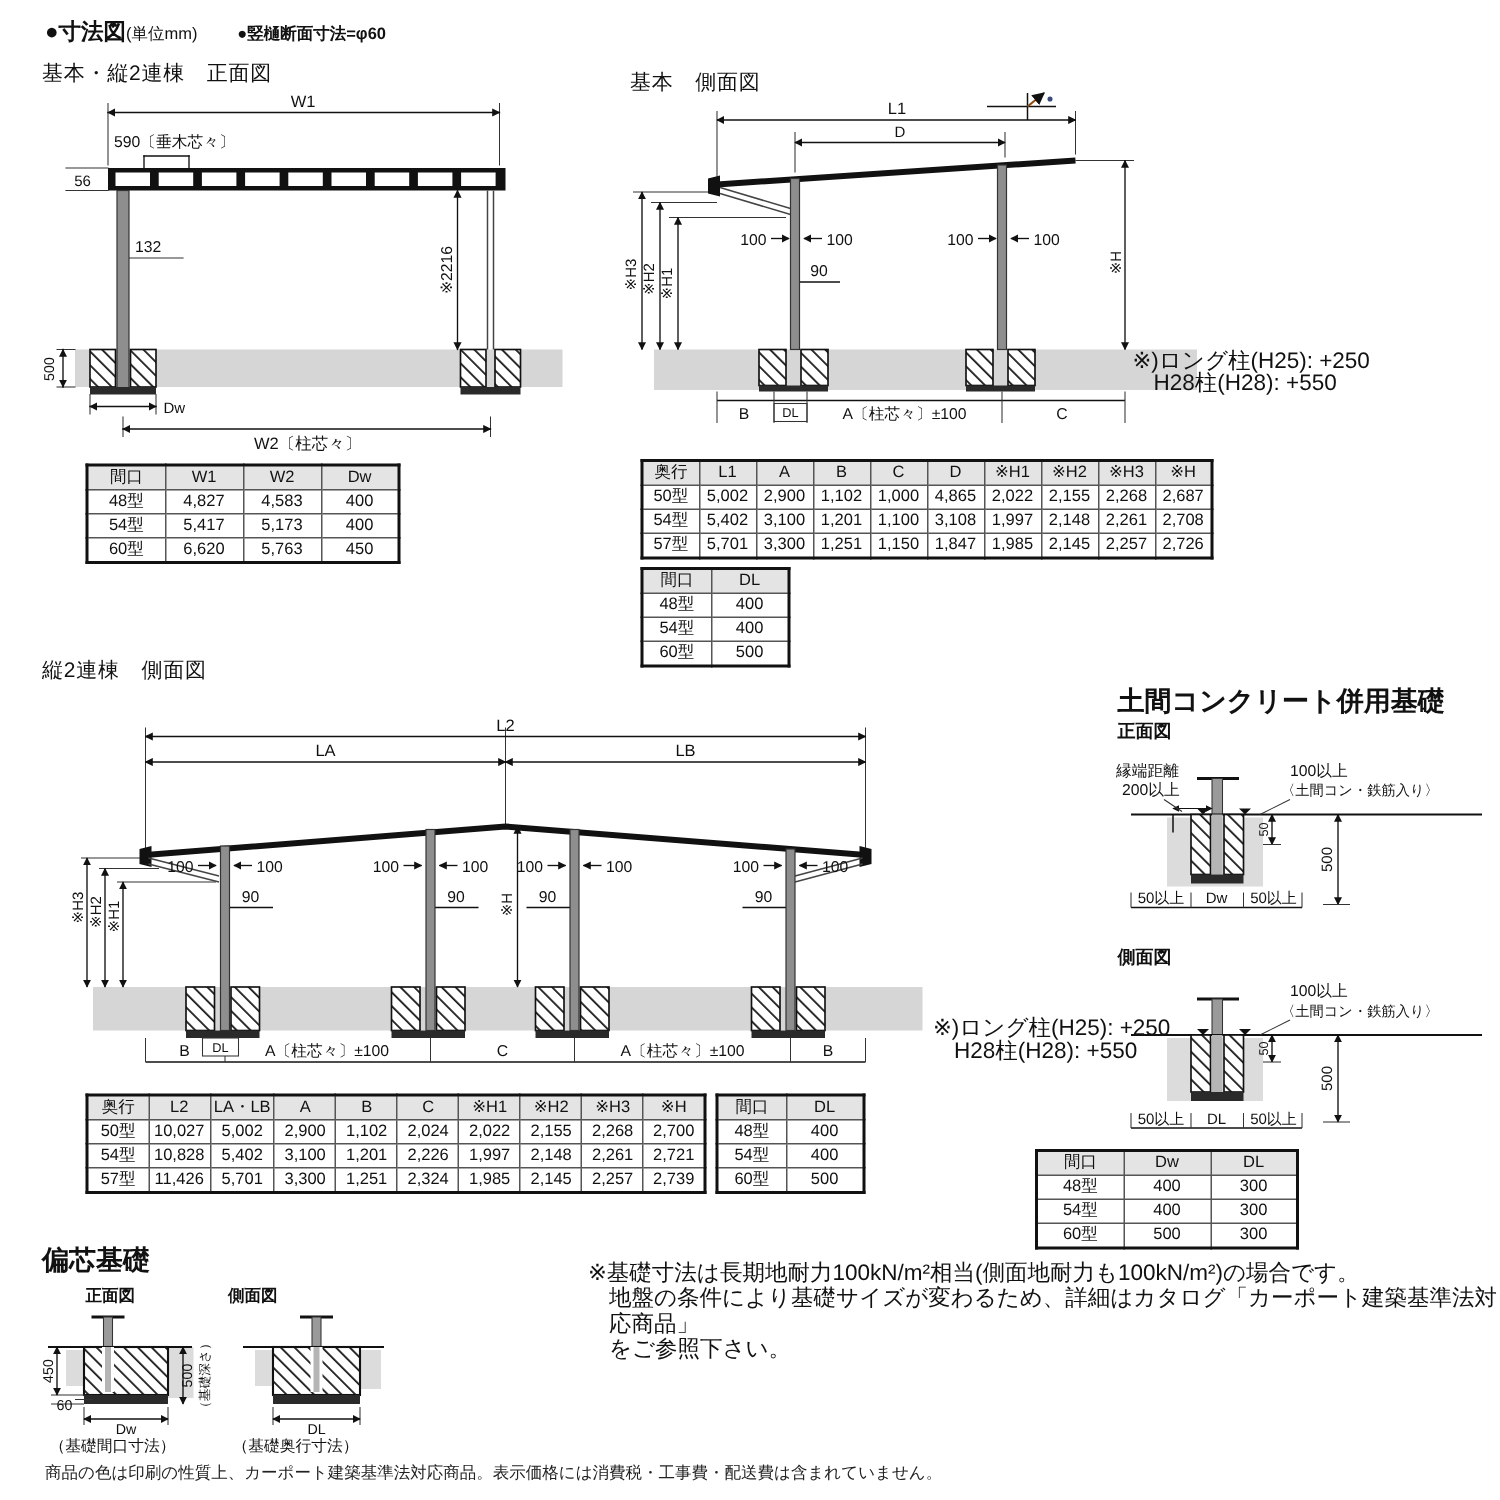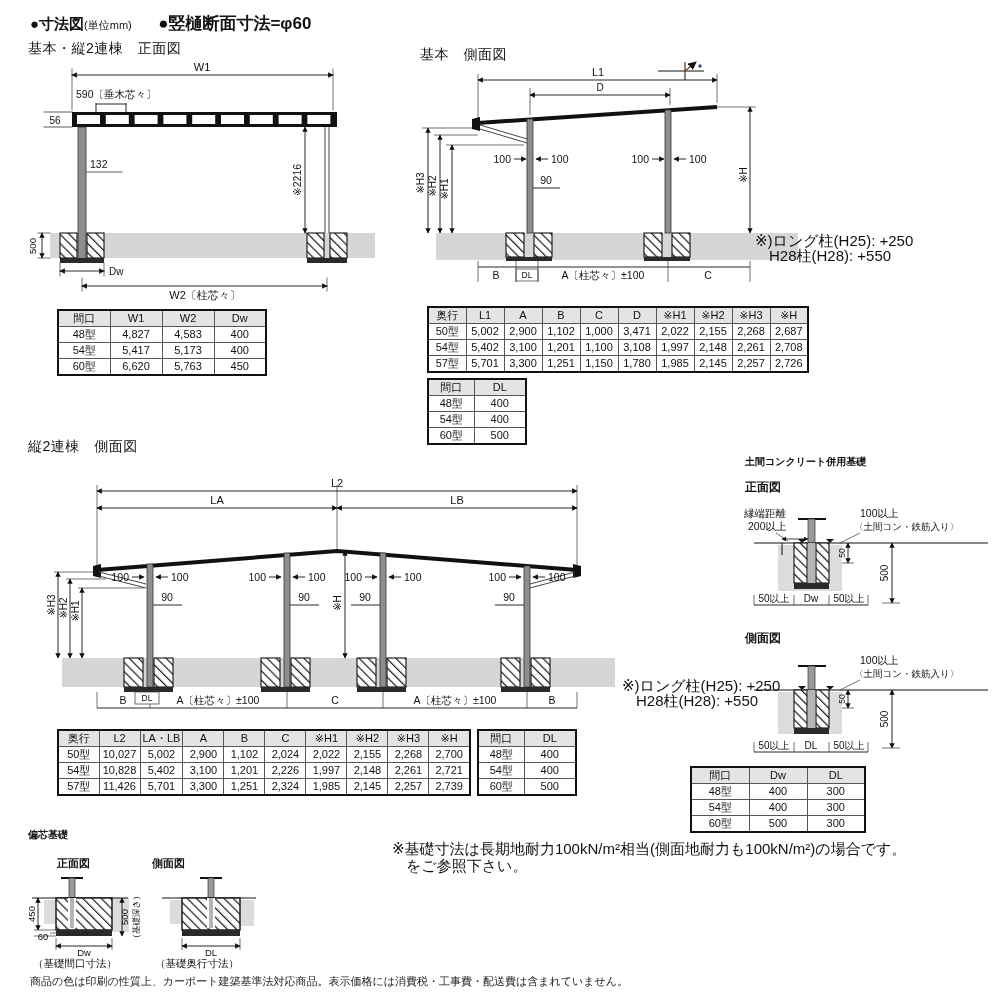--- a/index.html
+++ b/index.html
@@ -1,24 +1,24 @@
 <!DOCTYPE html>
 <html><head>
 <meta charset="utf-8">
 <style>
   *{margin:0;padding:0;box-sizing:border-box}
   html,body{background:#fff}
   body{width:1000px;height:1000px;position:relative;font-family:"Liberation Sans","DejaVu Sans",sans-serif;color:#111;overflow:hidden}
   .abs{position:absolute}
   .hdr{font-weight:bold;font-size:15px}
   .hdr-small{font-size:11px;font-weight:normal}
-  .hdr-note{font-weight:bold;font-size:17px}
+  .hdr-note{font-weight:bold;font-size:11px}
   .sec-title{position:absolute;font-weight:normal;font-size:14px;letter-spacing:.5px}
   .sub-title{position:absolute;font-weight:bold;font-size:12px}
-  .big-title{position:absolute;font-weight:bold;font-size:10px}
+  .big-title{position:absolute;font-weight:bold;font-size:18px}
   .note{position:absolute;font-size:15px;line-height:15px}
   .note .ind{padding-left:14px}
   .caption{position:absolute;font-size:10.5px}
   .footer{position:absolute;font-size:11px;color:#222}
   svg{position:absolute;overflow:visible}
   svg text{font-family:"Liberation Sans","DejaVu Sans",sans-serif;fill:#111;font-size:10.5px}
   svg text.t9{font-size:8.5px}
   svg text.t95{font-size:9.5px}
   svg text.t10{font-size:10px}
   svg text.t11{font-size:11px}
@@ -232,21 +232,21 @@
         <th>※H</th>
       </tr>
     </thead>
     <tbody>
       <tr>
         <td>50型</td>
         <td>5,002</td>
         <td>2,900</td>
         <td>1,102</td>
         <td>1,000</td>
-        <td>3,471</td>
+        <td>4,865</td>
         <td>2,022</td>
         <td>2,155</td>
         <td>2,268</td>
         <td>2,687</td>
       </tr>
       <tr>
         <td>54型</td>
         <td>5,402</td>
         <td>3,100</td>
         <td>1,201</td>
@@ -256,21 +256,21 @@
         <td>2,148</td>
         <td>2,261</td>
         <td>2,708</td>
       </tr>
       <tr>
         <td>57型</td>
         <td>5,701</td>
         <td>3,300</td>
         <td>1,251</td>
         <td>1,150</td>
-        <td>1,780</td>
+        <td>1,847</td>
         <td>1,985</td>
         <td>2,145</td>
         <td>2,257</td>
         <td>2,726</td>
       </tr>
     </tbody>
   </table>
 <table class="dimtable wdl" style="left:427px;top:378px">
     <thead>
       <tr>
@@ -633,16 +633,17 @@
   <g>
     <text x="51" y="84" text-anchor="middle" class="t95">DL</text>
   </g>
 </svg>
 
 <div class="caption" style="left:33px;top:957px">（基礎間口寸法）</div>
 <div class="caption" style="left:155px;top:957px">（基礎奥行寸法）</div>
 
 <div class="note" style="left:392px;top:840px;line-height:17px">
   <div>※基礎寸法は長期地耐力100kN/m²相当(側面地耐力も100kN/m²)の場合です。</div>
+  <div class="ind">地盤の条件により基礎サイズが変わるため、詳細はカタログ「カーポート建築基準法対応商品」</div>
   <div class="ind">をご参照下さい。</div>
 </div>
 
 <div class="footer" style="left:30px;top:974px">商品の色は印刷の性質上、カーポート建築基準法対応商品。表示価格には消費税・工事費・配送費は含まれていません。</div>
 
 </body></html>

